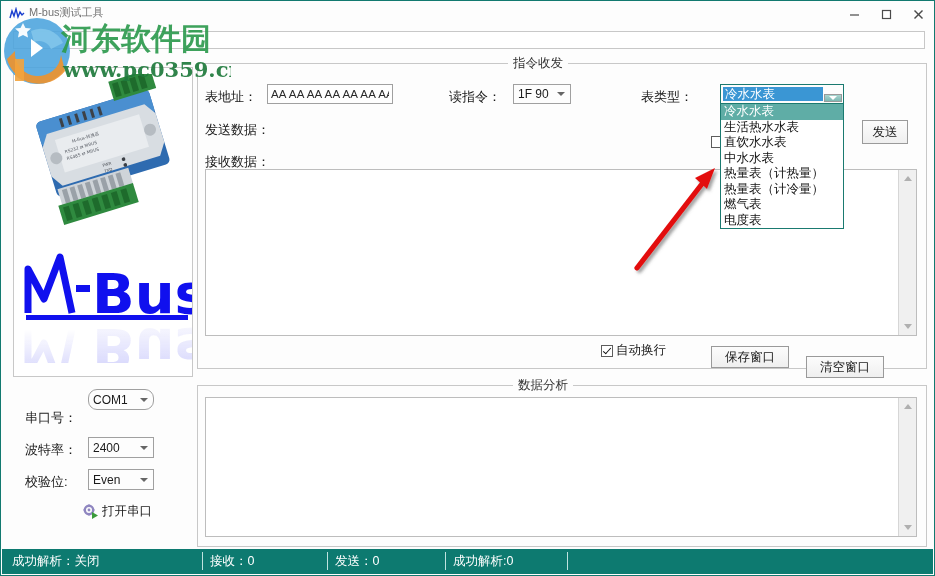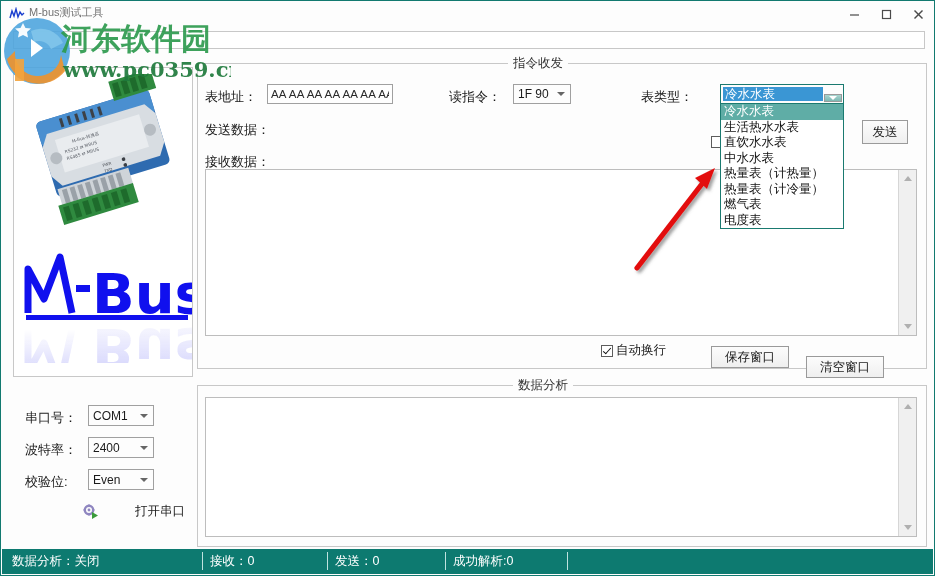--- a/index.html
+++ b/index.html
@@ -508,38 +508,38 @@
 
   <div class="chk" style="left:600px; top:341px;">
     <span class="box checked"></span>
     <span>自动换行</span>
   </div>
   <div class="btn" style="left:710px; top:337px; width:78px; height:22px;">保存窗口</div>
   <div class="btn" style="left:805px; top:347px; width:78px; height:22px;text-align:right;">清空窗口</div>
 
 
   <span class="lbl" style="left:24px; top:408px;">串口号：</span>
-  <div class="combo" style="left:87px; top:404px; width:66px; height:21px;">
+  <div class="combo" style="left:87px; top:388px; width:66px; height:21px;border-radius:9px;">
     <span>COM1</span>
     <span class="arrow"></span>
   </div>
 
   <span class="lbl" style="left:24px; top:440px;">波特率：</span>
   <div class="combo" style="left:87px; top:436px; width:66px; height:21px;">
     <span>2400</span>
     <span class="arrow"></span>
   </div>
 
   <span class="lbl" style="left:24px; top:472px;">校验位:</span>
   <div class="combo" style="left:87px; top:468px; width:66px; height:21px;">
     <span>Even</span>
     <span class="arrow"></span>
   </div>
 
-  <div class="flatbtn" style="left:82px; top:502px;gap:33px;">
+  <div class="flatbtn" style="left:82px; top:502px;">
     <span style="margin-right:3px;display:inline-flex;">
       <svg width="16" height="16" viewBox="0 0 16 16">
         <circle cx="6" cy="6" r="4.2" fill="none" stroke="#8f86c0" stroke-width="2.4"></circle>
         <circle cx="6" cy="6" r="1.4" fill="#8f86c0"></circle>
         <g stroke="#8f86c0" stroke-width="1.6">
           <line x1="6" y1="0.6" x2="6" y2="2.2"></line>
             <line x1="6" y1="9.8" x2="6" y2="11.4"></line>
           <line x1="0.6" y1="6" x2="2.2" y2="6"></line>
             <line x1="9.8" y1="6" x2="11.4" y2="6"></line>
         </g>
@@ -570,21 +570,21 @@
         <feDropShadow dx="2.5" dy="2.5" stdDeviation="1.6" flood-color="#555" flood-opacity="0.55"></feDropShadow>
       </filter>
     </defs>
     <g filter="url(#sh)">
       <line x1="36" y1="112" x2="104" y2="24" stroke="#e31010" stroke-width="5.2" stroke-linecap="round"></line>
       <polygon points="114,12 94,22 106,33" fill="#e31010"></polygon>
     </g>
   </svg>
 
   <div class="statusbar">
-    <span class="st-cell" style="left:10px;">数据分析：关闭</span>
+    <span class="st-cell" style="left:10px;">成功解析：关闭</span>
     <span class="st-sep" style="left:200px;"></span>
     <span class="st-cell" style="left:208px;">接收：0</span>
     <span class="st-sep" style="left:325px;"></span>
     <span class="st-cell" style="left:333px;">发送：0</span>
     <span class="st-sep" style="left:443px;"></span>
     <span class="st-cell" style="left:451px;">成功解析:0</span>
     <span class="st-sep" style="left:565px;"></span>
   </div>
 
 </div>

